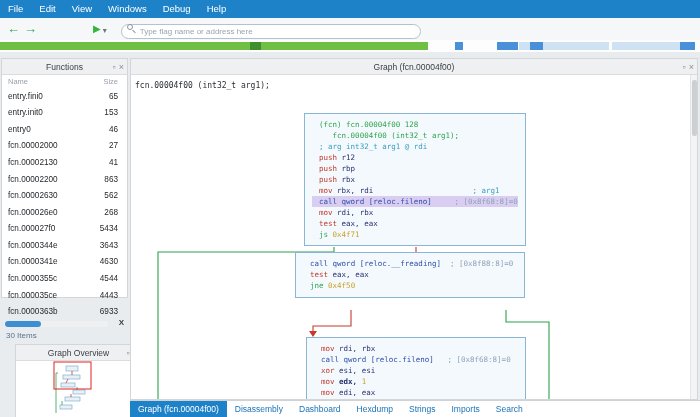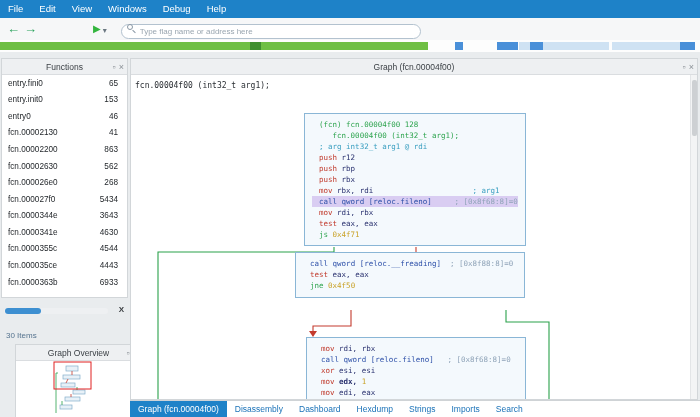--- a/index.html
+++ b/index.html
@@ -100,32 +100,40 @@
     </div>
 
   <div class="panel fn-panel">
     <div class="phead">
       <span class="ptitle">Functions</span>
       <span class="picons">
         <span class="pic">▫</span>
         <span class="pic">×</span>
       </span>
     </div>
+    <div class="colhead">
+      <span>Name</span>
+      <span>Size</span>
+    </div>
     <div class="fnrows">
         <div class="fn-row">
           <span class="fn-name">entry.fini0</span>
           <span class="fn-size">65</span>
         </div>
         <div class="fn-row">
           <span class="fn-name">entry.init0</span>
           <span class="fn-size">153</span>
         </div>
         <div class="fn-row">
           <span class="fn-name">entry0</span>
           <span class="fn-size">46</span>
+        </div>
+        <div class="fn-row">
+          <span class="fn-name">fcn.00002000</span>
+          <span class="fn-size">27</span>
         </div>
         <div class="fn-row">
           <span class="fn-name">fcn.00002130</span>
           <span class="fn-size">41</span>
         </div>
         <div class="fn-row">
           <span class="fn-name">fcn.00002200</span>
           <span class="fn-size">863</span>
         </div>
         <div class="fn-row">

